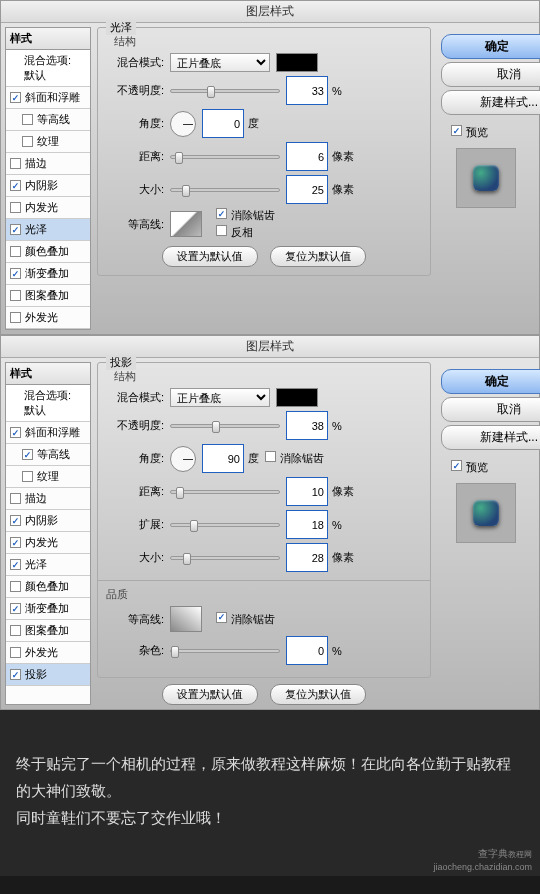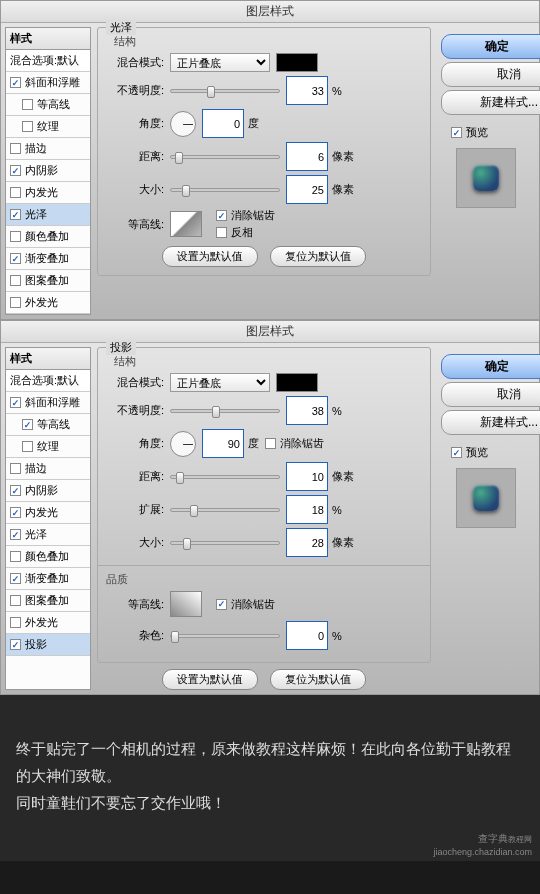--- a/index.html
+++ b/index.html
@@ -2,21 +2,21 @@
 <html><head>
 <meta charset="utf-8">
 <style>
 * { margin: 0; padding: 0; box-sizing: border-box; font-family: "Microsoft YaHei", sans-serif; }
 body { width: 540px; background: #1a1a1a; }
 .dialog { background: linear-gradient(#e8e8e8, #b5b5b5); border: 1px solid #999; position: relative; }
 .titlebar { text-align: center; font-size: 12px; padding: 2px 0; color: #333; background: linear-gradient(#f0f0f0, #dcdcdc); border-bottom: 1px solid #aaa; }
 .content { display: flex; padding: 4px; }
 .sidebar { width: 86px; border: 1px solid #999; background: #fcfcfc; font-size: 11px; }
 .sidebar-header { background: linear-gradient(#f4f4f4, #e0e0e0); padding: 3px 4px; border-bottom: 1px solid #999; font-weight: bold; }
-.sidebar-sub { padding: 3px 4px; border-bottom: 1px solid #ccc; background: #fff; }
+.sidebar-sub { padding: 3px 18px; border-bottom: 1px solid #ccc; background: #fff; }
 .sidebar-item { display: flex; align-items: center; padding: 3px 4px; border-bottom: 1px solid #ccc; cursor: pointer; }
 .sidebar-item.selected { background: #c5d9f0; }
 .checkbox { width: 11px; height: 11px; border: 1px solid #888; background: #fff; margin-right: 4px; display: inline-flex; align-items: center; justify-content: center; font-size: 9px; color: #2060c0; }
 .checkbox.checked::before { content: "✓"; font-weight: bold; }
 .main { flex: 1; padding: 0 6px; }
 .group { border: 1px solid #aaa; border-radius: 3px; margin-bottom: 4px; padding: 6px 8px 8px; position: relative; }
 .group-title { position: absolute; top: -8px; left: 8px; background: #dcdcdc; padding: 0 4px; font-size: 11px; }
 .group-sub { font-size: 11px; color: #444; margin-bottom: 4px; margin-left: 8px; }
 .row { display: flex; align-items: center; margin: 4px 0; font-size: 11px; }
 .row-label { width: 58px; text-align: right; margin-right: 6px; }
@@ -32,21 +32,21 @@
 .btn-row { text-align: center; margin-top: 6px; }
 .btn { display: inline-block; padding: 2px 14px; font-size: 11px; border: 1px solid #888; border-radius: 10px; background: linear-gradient(#fff, #e0e0e0); cursor: pointer; margin: 0 4px; }
 .right-col { width: 98px; padding: 4px; }
 .action-btn { display: block; width: 112px; margin: 3px auto; padding: 3px 0; text-align: center; font-size: 12px; border: 1px solid #4a7abf; border-radius: 10px; background: linear-gradient(#f0f6ff, #c5d9f0); cursor: pointer; }
 .action-btn.default { background: linear-gradient(#d5e8ff, #8fb8f0); font-weight: bold; }
 .action-btn.plain { border-color: #999; background: linear-gradient(#fff, #ddd); padding-left: 24px; }
 .preview-box { margin: 8px auto; width: 60px; height: 60px; border: 1px solid #999; background: #b0b0b0; display: flex; align-items: center; justify-content: center; }
 .preview-icon { width: 26px; height: 26px; border-radius: 6px; background: radial-gradient(circle at 30% 30%, #4a8, #247 70%); box-shadow: 0 2px 4px rgba(0,0,0,0.6), inset 0 1px 2px rgba(255,255,255,0.4); }
 .caption { padding: 40px 16px 12px; color: #ddd; font-size: 15px; line-height: 1.8; background: #282828; }
 .watermark { text-align: right; color: #888; font-size: 10px; padding: 4px 8px; background: #282828; }
-.check-inline { display: inline-flex; align-items: center; margin-left: 6px; cursor: pointer; }
+.check-inline { display: inline-flex; margin-left: 6px; cursor: pointer; }
 </style>
 </head>
 <body>
 
 <div class="dialog">
   <div class="titlebar">图层样式</div>
   <div class="content">
     <div class="sidebar">
       <div class="sidebar-header">样式</div>
       <div class="sidebar-sub">混合选项:默认</div>

